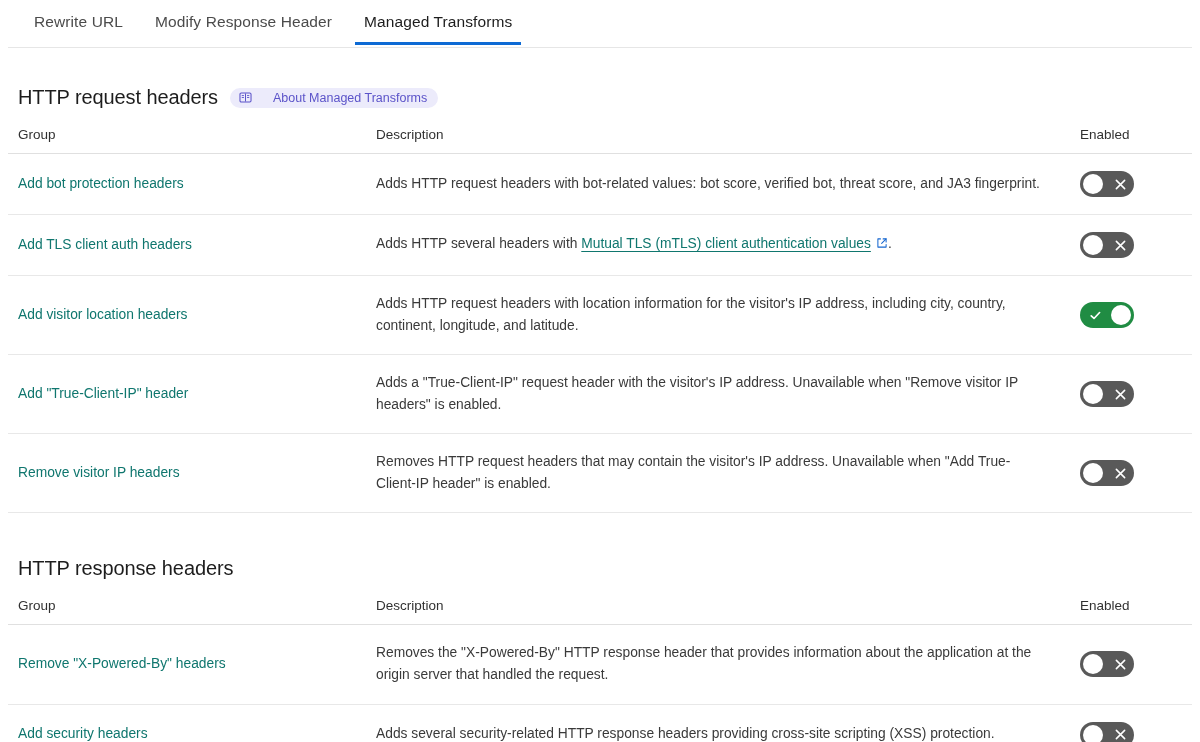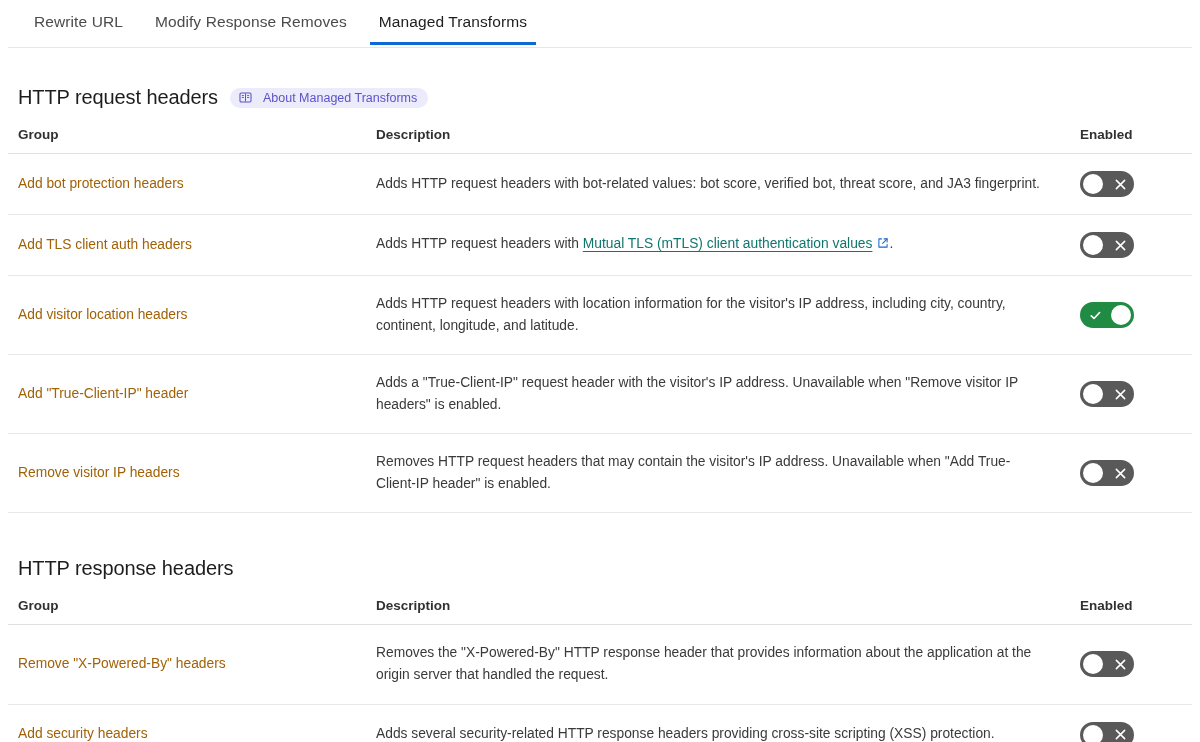--- a/index.html
+++ b/index.html
@@ -70,21 +70,21 @@
   .section-title {
     font-size: 20px;
     font-weight: 400;
     color: #1d1d1d;
     letter-spacing: -0.1px;
   }
 
   .about-pill {
     display: inline-flex;
     align-items: center;
-    gap: 11px;
+    gap: 21px;
     background: #ecebfb;
     color: #5b53c9;
     border-radius: 11px;
     padding: 3px 11px 3px 9px;
     font-size: 12.5px;
     cursor: pointer;
     white-space: nowrap;
   }
   .about-pill svg { display: block; }
 
@@ -94,34 +94,34 @@
     border-collapse: collapse;
     table-layout: fixed;
   }
   col.c-group { width: 358px; }
   col.c-desc  { width: auto; }
   col.c-en    { width: 122px; }
 
   th {
     text-align: left;
     font-size: 13.5px;
-    font-weight: 700;
+    font-weight: 400;
     color: #313131;
     padding: 4px 10px 11px 10px;
     border-bottom: 1px solid #e0e0e0;
   }
   td {
     font-size: 13.8px;
     color: #3a3a3a;
     padding: 17px 10px 17px 10px;
     border-bottom: 1px solid #e8e8e8;
     vertical-align: middle;
     line-height: 1.6;
   }
-  td.group { color: #a16207; }
+  td.group { color: #0f766e; }
   td.desc  { padding-right: 28px; }
   td.enabled { text-align: left; }
 
   a.inline-link {
     color: #0f766e;
     text-decoration: underline;
     text-underline-offset: 2.5px;
   }
   .ext-icon {
     display: inline-block;
@@ -159,21 +159,21 @@
   }
   .toggle.on { background: #208c43; }
   .toggle.on .knob { left: auto; right: 3px; }
   .toggle.on .mark { right: auto; left: 9px; }
 </style>
 </head>
 <body>
 
 <div class="tabs">
   <div class="tab">Rewrite URL</div>
-  <div class="tab">Modify Response Removes</div>
+  <div class="tab">Modify Response Header</div>
   <div class="tab active">Managed Transforms</div>
 </div>
 
 <div class="section first">
   <div class="section-head">
     <span class="section-title">HTTP request headers</span>
     <span class="about-pill">
       <span>
         <svg width="13" height="13" viewBox="0 0 16 16" fill="none">
           <rect x="1.2" y="2.4" width="13.6" height="11.2" rx="1.6" stroke="#5b53c9" stroke-width="1.3"></rect>
@@ -212,21 +212,21 @@
               <svg width="11" height="11" viewBox="0 0 12 12">
                   <path d="M1.5 1.5L10.5 10.5M10.5 1.5L1.5 10.5" stroke="#ffffff" stroke-width="1.7" stroke-linecap="round"></path>
                 </svg>
             </span>
           </span>
         </td>
       </tr>
 
       <tr>
         <td class="group">Add TLS client auth headers</td>
-        <td class="desc"><span>Adds HTTP request headers with </span><a class="inline-link" href="#">Mutual TLS (mTLS) client authentication values</a><span class="ext-icon"><svg width="12" height="12" viewBox="0 0 14 14" fill="none">
+        <td class="desc"><span>Adds HTTP several headers with </span><a class="inline-link" href="#">Mutual TLS (mTLS) client authentication values</a><span class="ext-icon"><svg width="12" height="12" viewBox="0 0 14 14" fill="none">
                 <path d="M5.2 2.2H2.2v9.6h9.6V8.8" stroke="#1566cf" stroke-width="1.2" stroke-linecap="round" stroke-linejoin="round"></path>
                 <path d="M8.3 2.2h3.5v3.5" stroke="#1566cf" stroke-width="1.2" stroke-linecap="round" stroke-linejoin="round"></path>
                 <path d="M11.8 2.2L6.6 7.4" stroke="#1566cf" stroke-width="1.2" stroke-linecap="round"></path>
               </svg></span><span>.</span></td>
         <td class="enabled">
           <span class="toggle">
             <span class="knob"></span>
             <span class="mark">
               <svg width="11" height="11" viewBox="0 0 12 12">
                   <path d="M1.5 1.5L10.5 10.5M10.5 1.5L1.5 10.5" stroke="#ffffff" stroke-width="1.7" stroke-linecap="round"></path>

